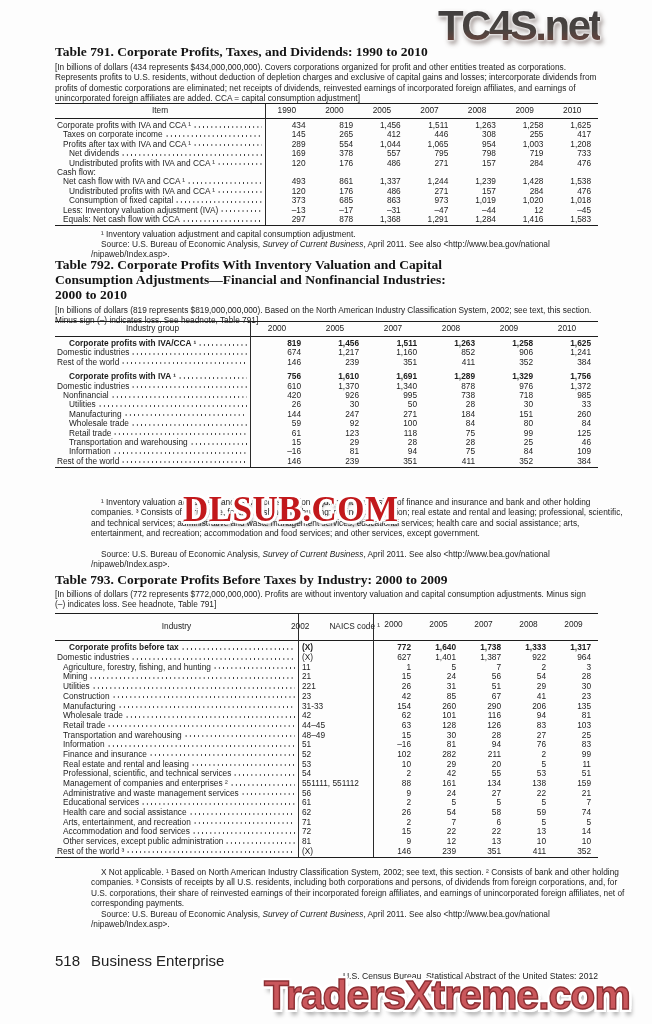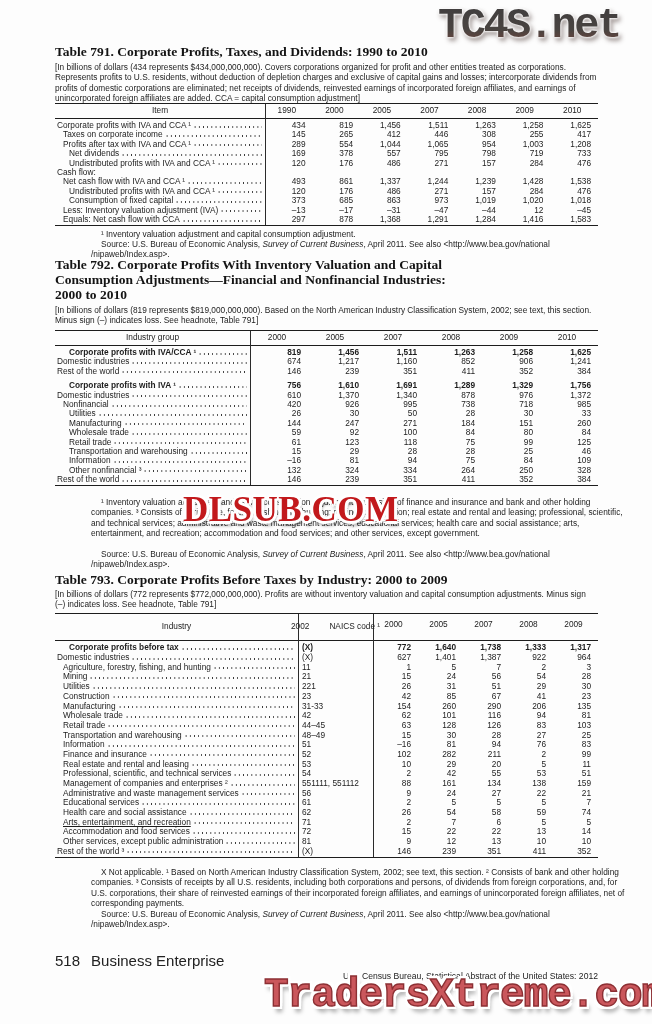--- a/index.html
+++ b/index.html
@@ -38,21 +38,21 @@
   #t793 .thead .lc{align-items:center;}
   .code-h{display:flex;flex-direction:row;justify-content:center;text-align:center;
           line-height:9.6px;padding-left:0;gap:20px;}
   .b{font-weight:bold;}
   .gap{margin-top:5px;}
   
   .foot-l{position:absolute;left:55px;top:952px;font-size:15px;color:#222;}
   .foot-l .num{margin-right:11px;}
   .foot-r{position:absolute;right:54px;top:971px;font-size:8.6px;color:#222;}
   
-  .wm{position:absolute;z-index:10;white-space:nowrap;font-family:Liberation Mono, monospace;}
+  .wm{position:absolute;z-index:10;white-space:nowrap;}
   .wm-top{top:2px;left:438px;font-weight:bold;font-size:42px;letter-spacing:-2.5px;
       background:linear-gradient(180deg,#3f3d3e 0%,#494441 58%,#6d443c 86%,#7f5044 100%);
       -webkit-background-clip:text;background-clip:text;color:transparent;
       filter:drop-shadow(0 0 1.1px #fff) drop-shadow(0 0 1px #fff) drop-shadow(2px 3px 2px rgba(60,40,35,.45));}
   .wm-mid{top:490px;left:183px;font-family:"Liberation Serif",serif;font-weight:bold;
       font-size:35px;letter-spacing:.5px;color:#c2191c;
       text-shadow:-2px -2px 0 #fff,2px -2px 0 #fff,-2px 2px 0 #fff,2px 2px 0 #fff,
                   -3px 0 0 #fff,3px 0 0 #fff,0 -3px 0 #fff,0 3px 0 #fff,
                   2px 5px 3px rgba(0,0,0,.35);}
   .wm-bot{top:972px;left:264px;font-weight:bold;font-size:41px;letter-spacing:-1px;
@@ -255,21 +255,21 @@
     <span>Source: U.S. Bureau of Economic Analysis, </span><i>Survey of Current Business</i><span>, April 2011. See also &lt;http://www.bea.gov/national</span><br>
     <span style="display:inline-block;text-indent:0;">/nipaweb/Index.asp&gt;.</span>
   </div>
 
   <div class="ttl" style="top:257px;">
     <span style="display:block;">Table 792. Corporate Profits With Inventory Valuation and Capital</span>
     <span style="display:block;">Consumption Adjustments—Financial and Nonfinancial Industries:</span>
     <span style="display:block;">2000 to 2010</span>
   </div>
   <div class="hn" style="top:305px;">[In billions of dollars (819 represents $819,000,000,000). Based on the North American Industry Classification System, 2002; see text, this section. Minus sign (–) indicates loss. See headnote, Table 791]</div>
-  <div class="grid" id="t792" style="top:330px;">
+  <div class="grid" id="t792" style="top:321px;">
       <i class="vr vr1"></i>
       <div class="trow thead">
         <div class="lc hc">Industry group</div>
         <div class="years">
           <div class="yc">2000</div>
           <div class="yc">2005</div>
           <div class="yc">2007</div>
           <div class="yc">2008</div>
           <div class="yc">2009</div>
           <div class="yc">2010</div>
@@ -435,34 +435,20 @@
             <div class="lt" style="padding-left: 14px;">Information</div>
             <div class="ld"></div>
           </div>
           <div class="years">
             <div class="yc">–16</div>
             <div class="yc">81</div>
             <div class="yc">94</div>
             <div class="yc">75</div>
             <div class="yc">84</div>
             <div class="yc">109</div>
-          </div>
-        </div>
-        <div class="trow">
-          <div class="lc">
-            <div class="lt" style="padding-left: 14px;">Other nonfinancial ³</div>
-            <div class="ld"></div>
-          </div>
-          <div class="years">
-            <div class="yc">132</div>
-            <div class="yc">324</div>
-            <div class="yc">334</div>
-            <div class="yc">264</div>
-            <div class="yc">250</div>
-            <div class="yc">328</div>
           </div>
         </div>
         <div class="trow">
           <div class="lc">
             <div class="lt" style="padding-left: 2px;">Rest of the world</div>
             <div class="ld"></div>
           </div>
           <div class="years">
             <div class="yc">146</div>
             <div class="yc">239</div>
@@ -747,21 +733,21 @@
           <div class="years">
             <div class="yc">26</div>
             <div class="yc">54</div>
             <div class="yc">58</div>
             <div class="yc">59</div>
             <div class="yc">74</div>
           </div>
         </div>
         <div class="trow">
           <div class="lc">
-            <div class="lt" style="padding-left: 8px; text-decoration: underline;">Arts, entertainment, and recreation</div>
+            <div class="lt" style="padding-left: 8px;">Arts, entertainment, and recreation</div>
             <div class="ld"></div>
           </div>
           <div class="cc">71</div>
           <div class="years">
             <div class="yc">2</div>
             <div class="yc">7</div>
             <div class="yc">6</div>
             <div class="yc">5</div>
             <div class="yc">5</div>
           </div>

